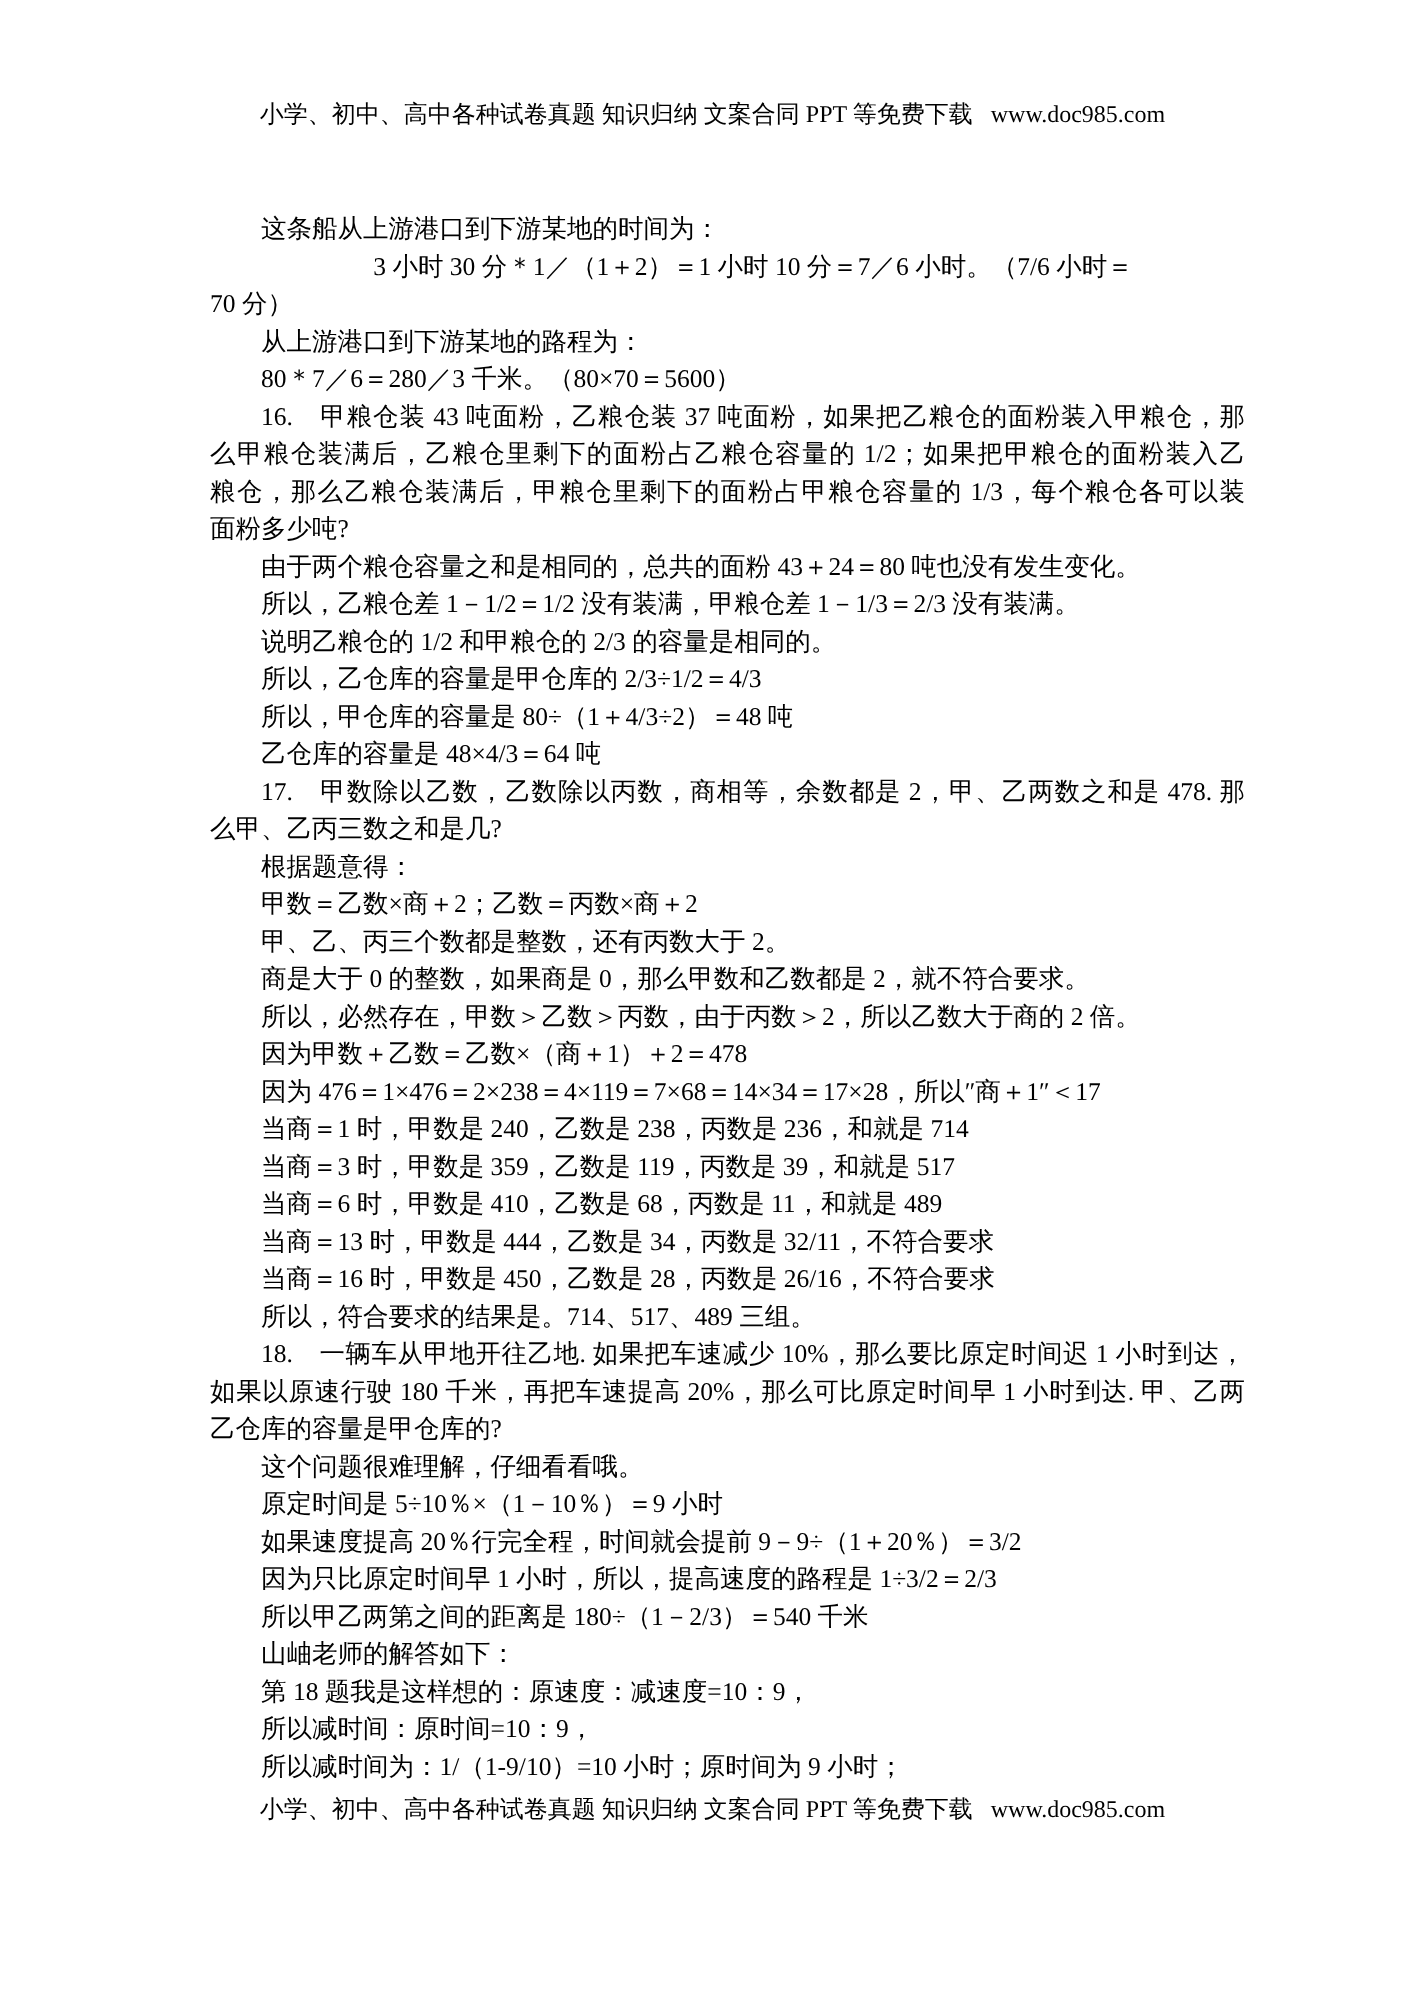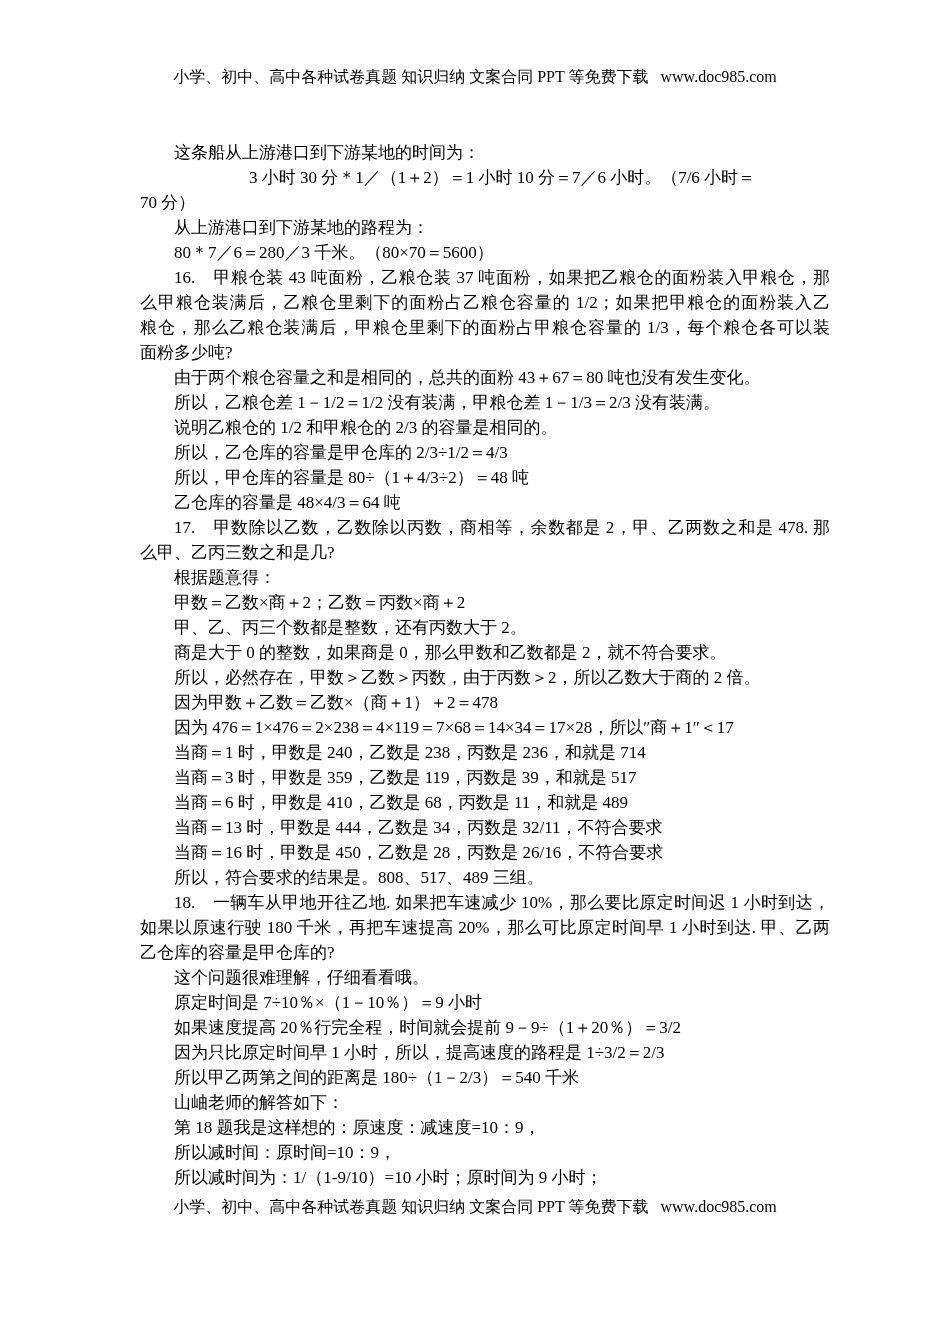--- a/index.html
+++ b/index.html
@@ -72,46 +72,46 @@
   <div class="doc-body">
       <div class="line indent">这条船从上游港口到下游某地的时间为：</div>
       <div class="line indent flex"><span class="left">3 小时 30 分＊1／（1＋2）＝1 小时 10 分＝7／6 小时。</span><span class="right">（7/6 小时＝</span></div>
       <div class="line">70 分）</div>
       <div class="line indent">从上游港口到下游某地的路程为：</div>
       <div class="line indent">80＊7／6＝280／3 千米。（80×70＝5600）</div>
       <div class="line indent fill">16.　甲粮仓装 43 吨面粉，乙粮仓装 37 吨面粉，如果把乙粮仓的面粉装入甲粮仓，那</div>
       <div class="line fill">么甲粮仓装满后，乙粮仓里剩下的面粉占乙粮仓容量的 1/2；如果把甲粮仓的面粉装入乙</div>
       <div class="line fill">粮仓，那么乙粮仓装满后，甲粮仓里剩下的面粉占甲粮仓容量的 1/3，每个粮仓各可以装</div>
       <div class="line">面粉多少吨?</div>
-      <div class="line indent">由于两个粮仓容量之和是相同的，总共的面粉 43＋67＝80 吨也没有发生变化。</div>
+      <div class="line indent">由于两个粮仓容量之和是相同的，总共的面粉 43＋24＝80 吨也没有发生变化。</div>
       <div class="line indent">所以，乙粮仓差 1－1/2＝1/2 没有装满，甲粮仓差 1－1/3＝2/3 没有装满。</div>
       <div class="line indent">说明乙粮仓的 1/2 和甲粮仓的 2/3 的容量是相同的。</div>
       <div class="line indent">所以，乙仓库的容量是甲仓库的 2/3÷1/2＝4/3</div>
       <div class="line indent">所以，甲仓库的容量是 80÷（1＋4/3÷2）＝48 吨</div>
       <div class="line indent">乙仓库的容量是 48×4/3＝64 吨</div>
       <div class="line indent fill">17.　甲数除以乙数，乙数除以丙数，商相等，余数都是 2，甲、乙两数之和是 478. 那</div>
       <div class="line">么甲、乙丙三数之和是几?</div>
       <div class="line indent">根据题意得：</div>
       <div class="line indent">甲数＝乙数×商＋2；乙数＝丙数×商＋2</div>
       <div class="line indent">甲、乙、丙三个数都是整数，还有丙数大于 2。</div>
       <div class="line indent">商是大于 0 的整数，如果商是 0，那么甲数和乙数都是 2，就不符合要求。</div>
       <div class="line indent">所以，必然存在，甲数＞乙数＞丙数，由于丙数＞2，所以乙数大于商的 2 倍。</div>
       <div class="line indent">因为甲数＋乙数＝乙数×（商＋1）＋2＝478</div>
       <div class="line indent">因为 476＝1×476＝2×238＝4×119＝7×68＝14×34＝17×28，所以″商＋1″＜17</div>
       <div class="line indent">当商＝1 时，甲数是 240，乙数是 238，丙数是 236，和就是 714</div>
       <div class="line indent">当商＝3 时，甲数是 359，乙数是 119，丙数是 39，和就是 517</div>
       <div class="line indent">当商＝6 时，甲数是 410，乙数是 68，丙数是 11，和就是 489</div>
       <div class="line indent">当商＝13 时，甲数是 444，乙数是 34，丙数是 32/11，不符合要求</div>
       <div class="line indent">当商＝16 时，甲数是 450，乙数是 28，丙数是 26/16，不符合要求</div>
-      <div class="line indent">所以，符合要求的结果是。808、517、489 三组。</div>
+      <div class="line indent">所以，符合要求的结果是。714、517、489 三组。</div>
       <div class="line indent fill">18.　一辆车从甲地开往乙地. 如果把车速减少 10%，那么要比原定时间迟 1 小时到达，</div>
       <div class="line fill">如果以原速行驶 180 千米，再把车速提高 20%，那么可比原定时间早 1 小时到达. 甲、乙两</div>
       <div class="line">乙仓库的容量是甲仓库的?</div>
       <div class="line indent">这个问题很难理解，仔细看看哦。</div>
-      <div class="line indent">原定时间是 7÷10％×（1－10％）＝9 小时</div>
+      <div class="line indent">原定时间是 5÷10％×（1－10％）＝9 小时</div>
       <div class="line indent">如果速度提高 20％行完全程，时间就会提前 9－9÷（1＋20％）＝3/2</div>
       <div class="line indent">因为只比原定时间早 1 小时，所以，提高速度的路程是 1÷3/2＝2/3</div>
       <div class="line indent">所以甲乙两第之间的距离是 180÷（1－2/3）＝540 千米</div>
       <div class="line indent">山岫老师的解答如下：</div>
       <div class="line indent">第 18 题我是这样想的：原速度：减速度=10：9，</div>
       <div class="line indent">所以减时间：原时间=10：9，</div>
       <div class="line indent">所以减时间为：1/（1-9/10）=10 小时；原时间为 9 小时；</div>
     </div>
 
   <div class="page-footer">小学、初中、高中各种试卷真题 知识归纳 文案合同 PPT 等免费下载   www.doc985.com</div>

